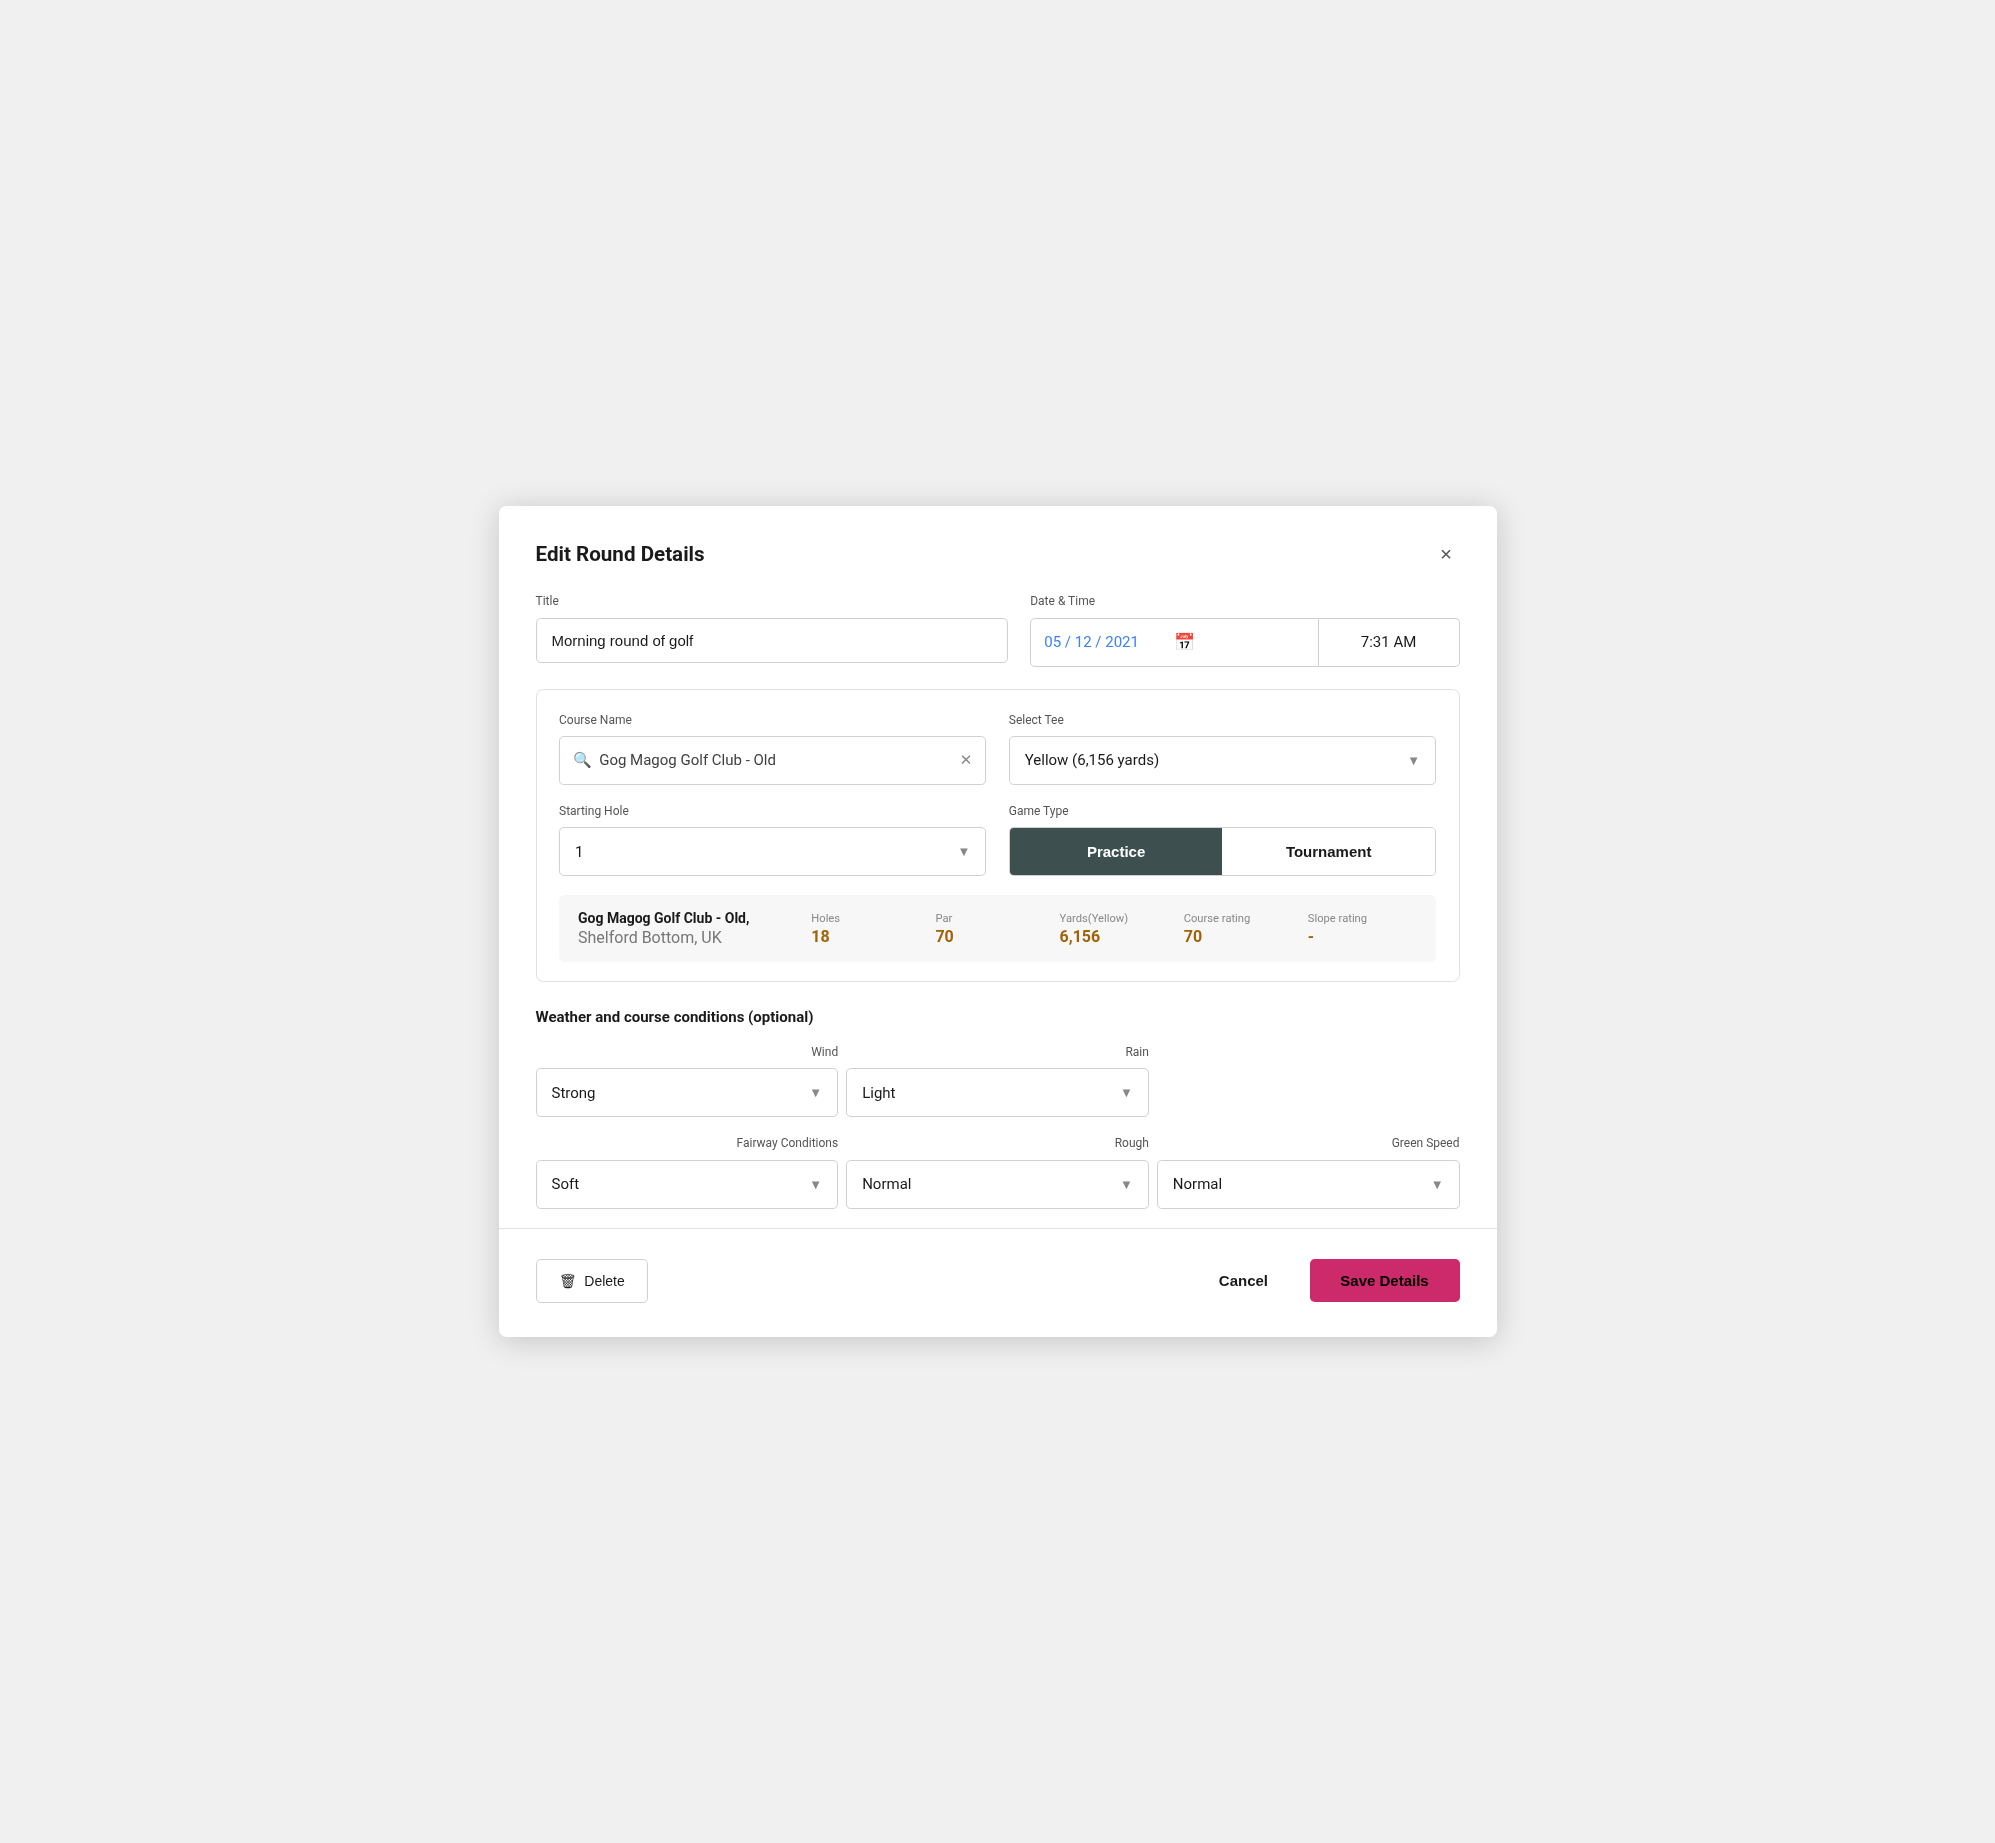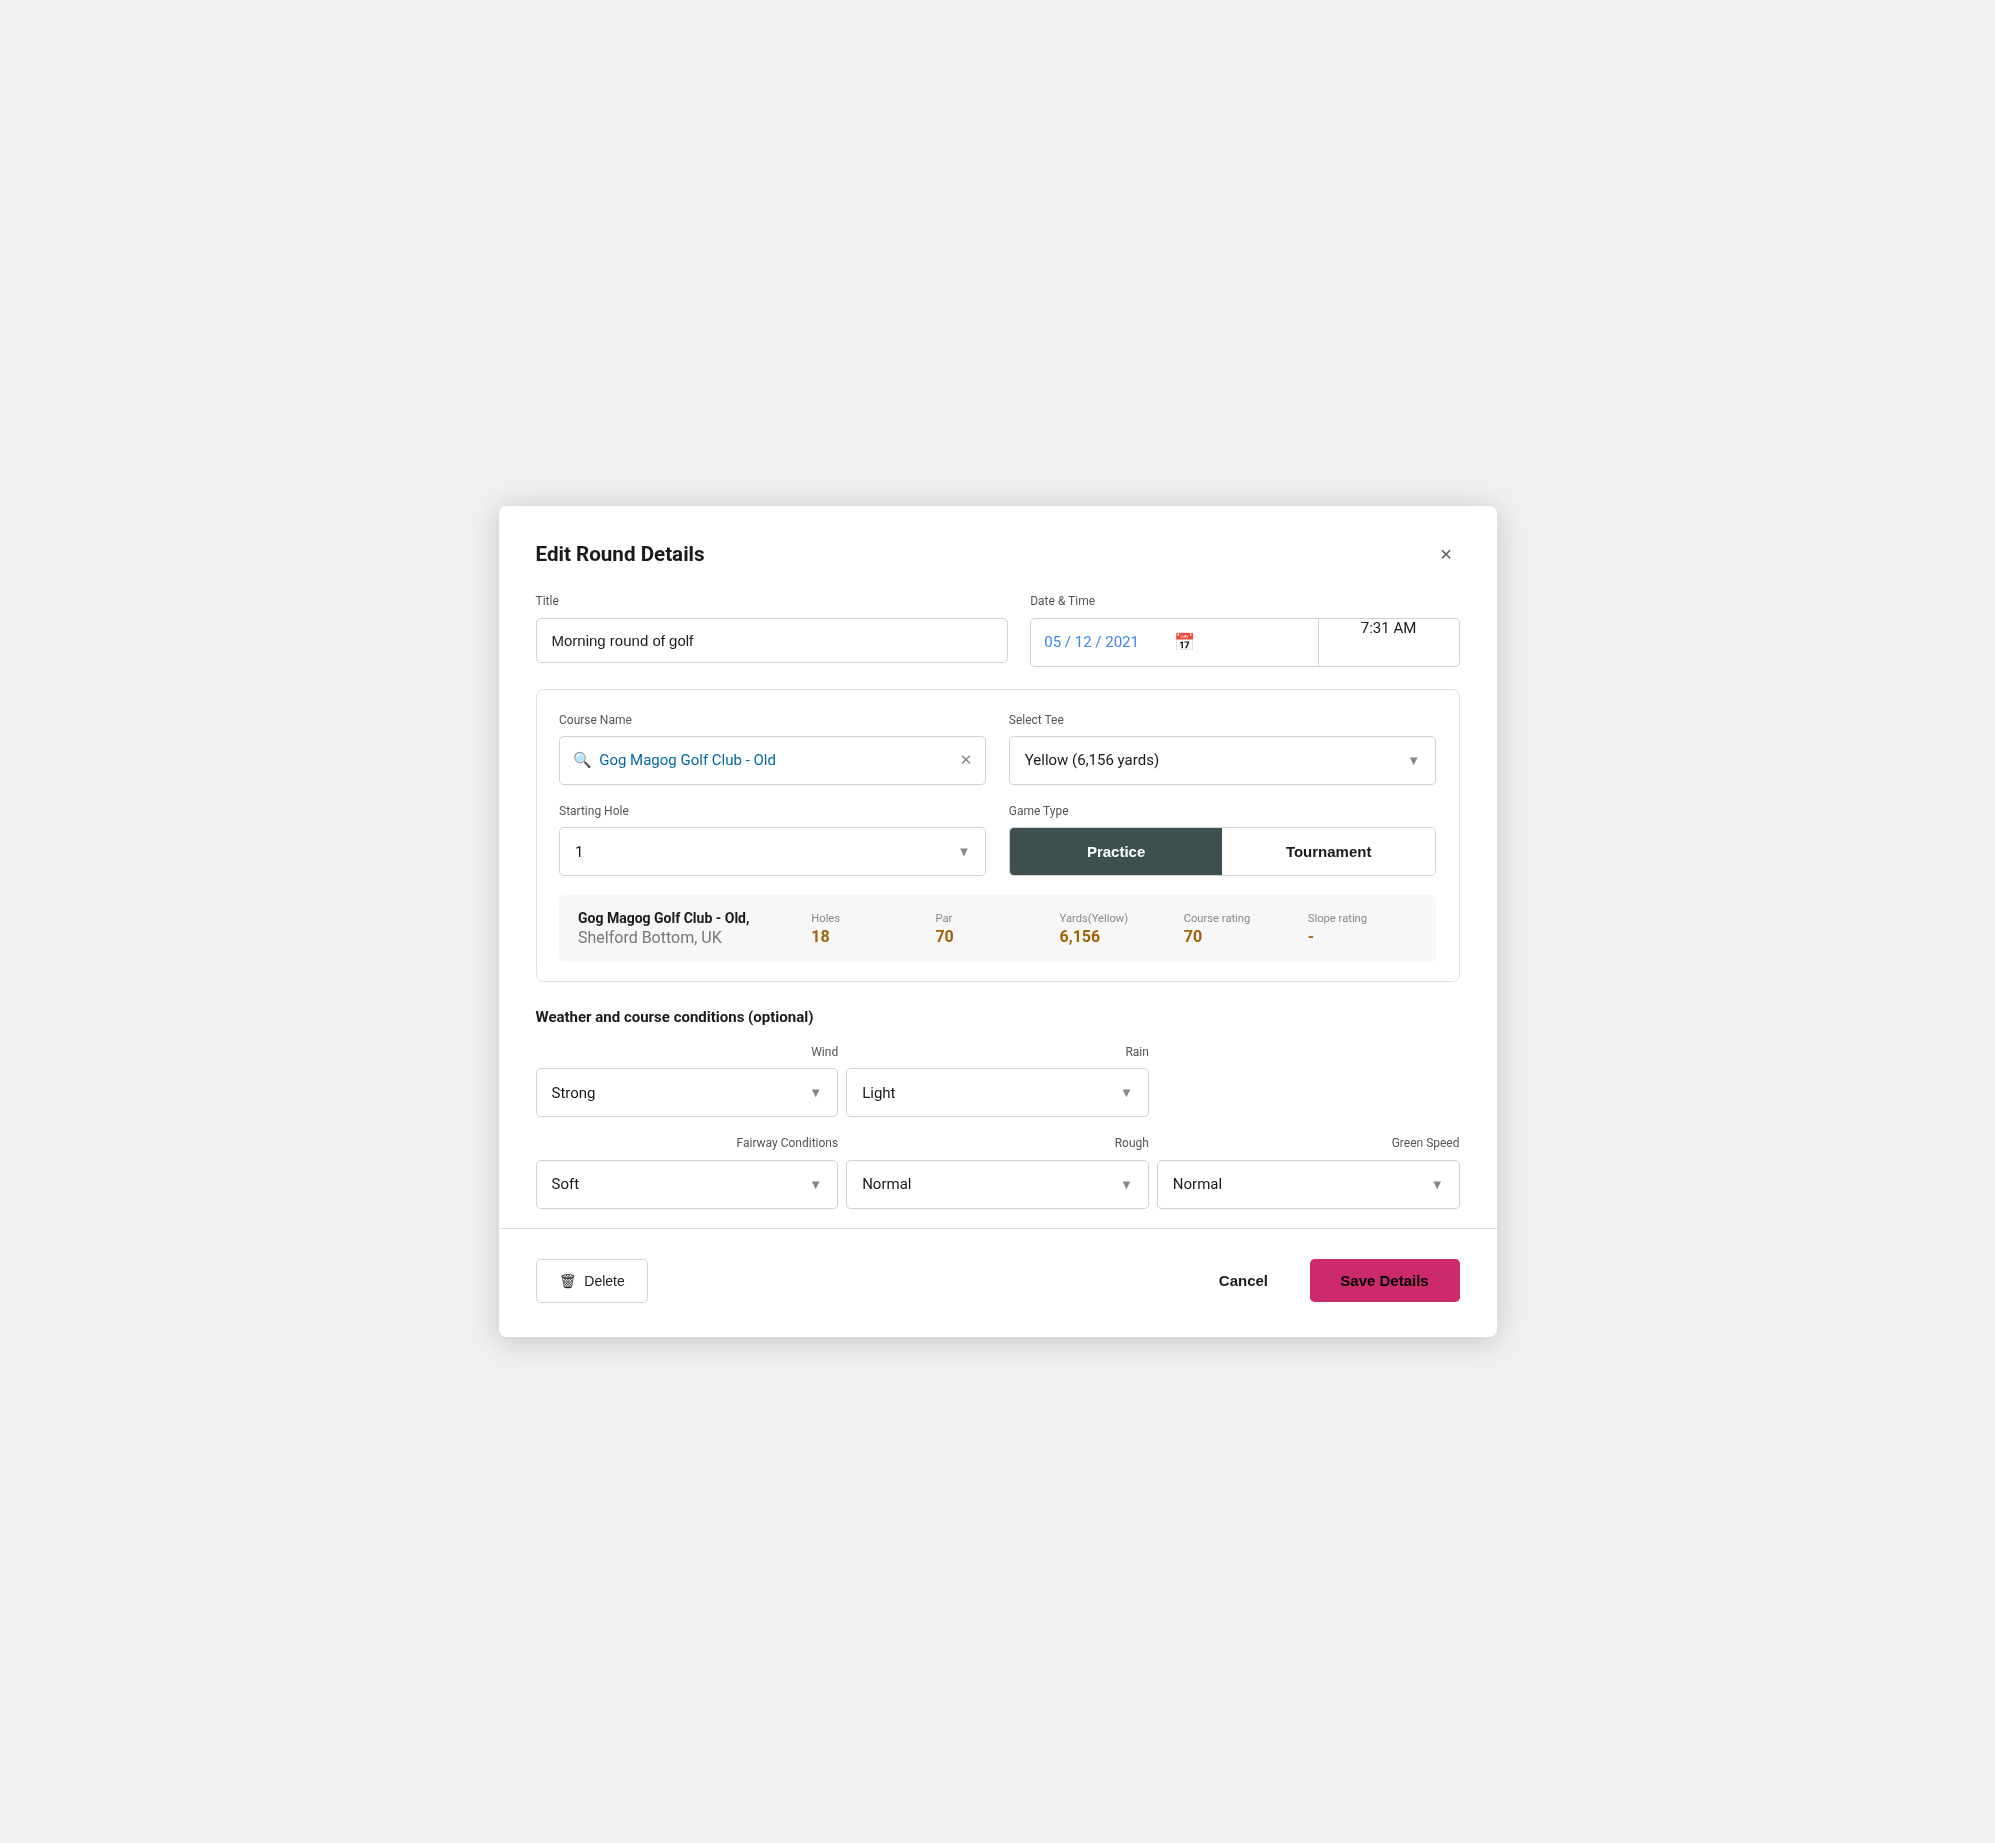--- a/index.html
+++ b/index.html
@@ -90,21 +90,21 @@
       font-size: 15px;
       color: #3b82f6;
       flex: 1;
     }
     .date-input-wrapper .cal-icon {
       color: #aaa;
       font-size: 17px;
     }
     .time-input-wrapper {
       display: flex;
-      align-items: flex-start;
+      align-items: center;
       border: 1.4px solid #d0d0d0;
       border-left: none;
       border-radius: 0 4.7px 4.7px 0;
       padding: 0 19px;
       background: #fff;
       height: 49px;
       min-width: 141px;
       justify-content: center;
     }
     .time-input-wrapper span {
@@ -141,21 +141,21 @@
       background: #fff;
       gap: 7.5px;
     }
     .search-input-wrapper .search-icon {
       color: #bbb;
       font-size: 15px;
     }
     .search-input-wrapper span.course-value {
       flex: 1;
       font-size: 15px;
-      color: #0369a1;
+      color: #404040;
     }
     .search-input-wrapper .clear-icon {
       color: #888;
       font-size: 15px;
       cursor: pointer;
     }
     .select-wrapper {
       display: flex;
       align-items: center;
       border: 1.4px solid #d0d0d0;

